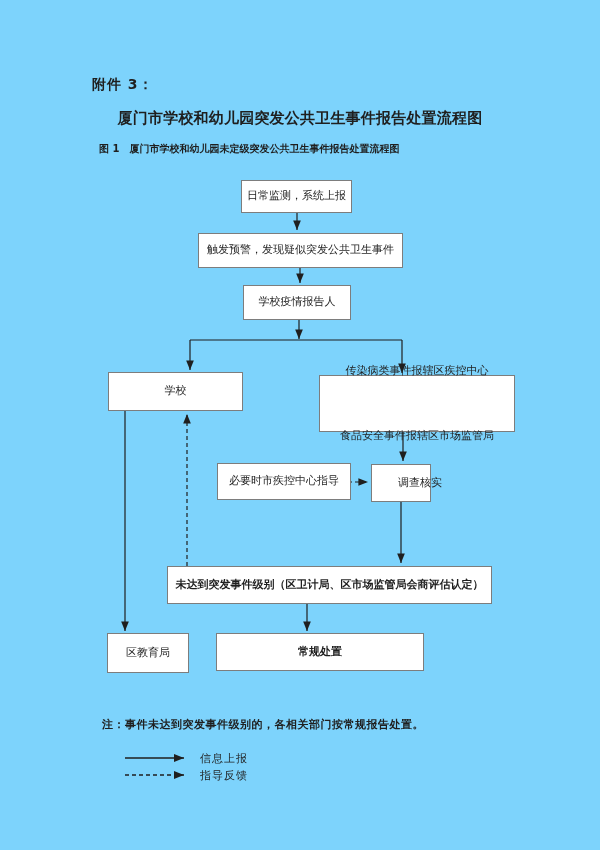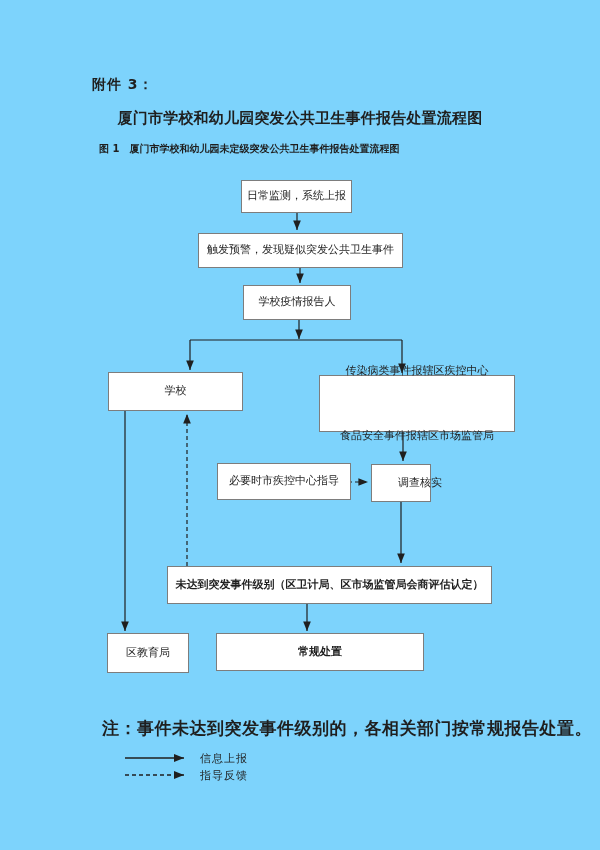--- a/index.html
+++ b/index.html
@@ -75,21 +75,21 @@
   .n-dest        { left: 319px; top: 375px; width: 196px; height: 57px; gap: 45px; }
   .n-guidance    { left: 217px; top: 463px; width: 134px; height: 37px; }
   .n-investigate { left: 371px; top: 464px; width: 60px;  height: 38px; padding-left: 38px; }
   .n-notlevel    { left: 167px; top: 566px; width: 325px; height: 38px; font-family: Liberation Mono, monospace; }
   .n-edu         { left: 107px; top: 633px; width: 82px;  height: 40px; }
   .n-routine     { left: 216px; top: 633px; width: 208px; height: 38px; }
   .note-text {
     position: absolute;
     left: 102px;
     top: 717px;
-    font-size: 17px;
+    font-size: 11px;
     font-weight: 700;
     letter-spacing: 0.5px;
     white-space: nowrap;
   }
   .legend-label {
     position: absolute;
     font-size: 11px;
     letter-spacing: 1px;
     white-space: nowrap;
   }

